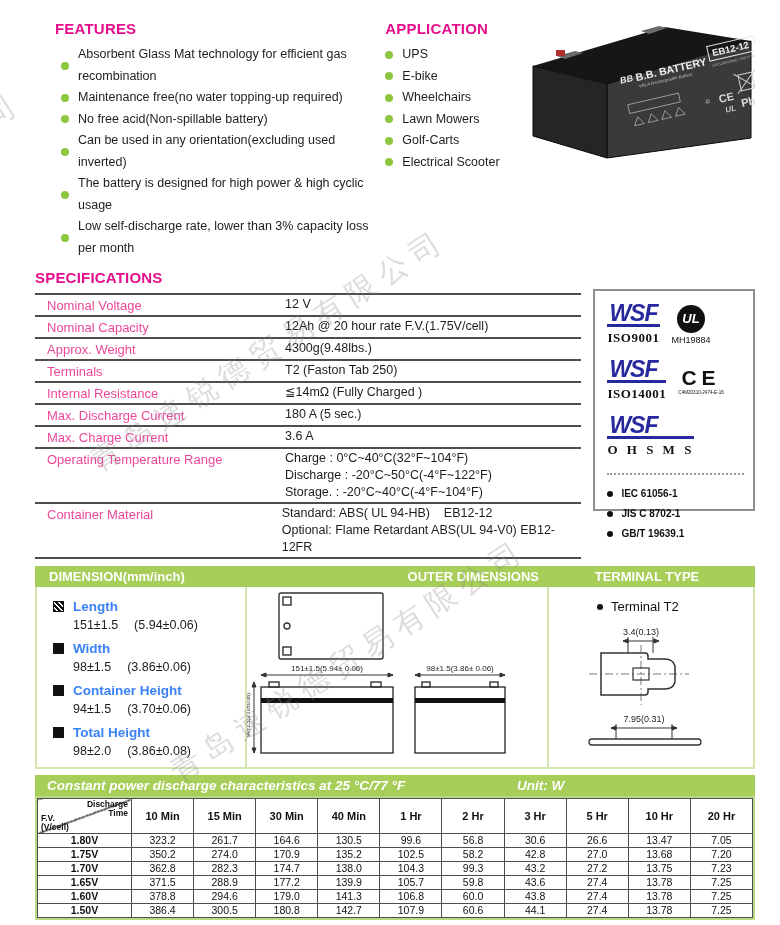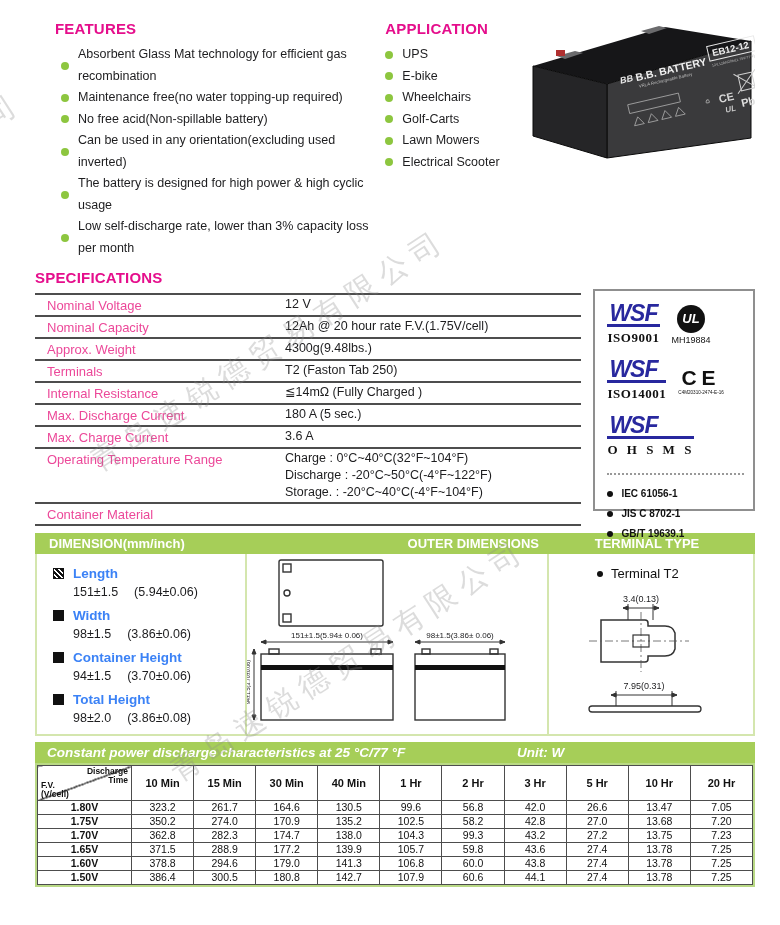--- a/index.html
+++ b/index.html
@@ -132,25 +132,25 @@
         <li>
             <span class="dot"></span>
             <span>E-bike</span>
           </li>
         <li>
             <span class="dot"></span>
             <span>Wheelchairs</span>
           </li>
         <li>
             <span class="dot"></span>
+            <span>Lawn Mowers</span>
+          </li>
+        <li>
+            <span class="dot"></span>
             <span>Golf-Carts</span>
-          </li>
-        <li>
-            <span class="dot"></span>
-            <span>Lawn Mowers</span>
           </li>
         <li>
             <span class="dot"></span>
             <span>Electrical Scooter</span>
           </li>
       </ul>
     </div>
     <div class="battery-wrap">
       <svg width="232" height="148" viewBox="0 0 232 148">
         <polygon points="10,52 142,13 228,27 84,70" fill="#161618"></polygon>
@@ -236,20 +236,24 @@
         <div class="spec-tr">
           <div class="spec-label">Operating Temperature Range</div>
           <div class="spec-value">
             <span>Charge : 0°C~40°C(32°F~104°F)</span>
             <span>Discharge : -20°C~50°C(-4°F~122°F)</span>
             <span>Storage. : -20°C~40°C(-4°F~104°F)</span>
           </div>
         </div>
         <div class="spec-tr">
           <div class="spec-label">Container Material</div>
+          <div class="spec-value">
+            <span>Standard: ABS( UL 94-HB)    EB12-12</span>
+            <span>Optional: Flame Retardant ABS(UL 94-V0) EB12-12FR</span>
+          </div>
         </div>
       </div>
     </div>
 
     <div class="cert-box">
       <div class="logo-row">
         <div class="wsf-block">
           <div class="wsf-word">WSF</div>
           <div class="wsf-label">ISO9001</div>
         </div>
@@ -443,21 +447,21 @@
         </thead>
         <tbody>
             <tr>
               <td>1.80V</td>
               <td>323.2</td>
               <td>261.7</td>
               <td>164.6</td>
               <td>130.5</td>
               <td>99.6</td>
               <td>56.8</td>
-              <td>42.0</td>
+              <td>30.6</td>
               <td>26.6</td>
               <td>13.47</td>
               <td>7.05</td>
             </tr>
             <tr>
               <td>1.75V</td>
               <td>350.2</td>
               <td>274.0</td>
               <td>170.9</td>
               <td>135.2</td>

